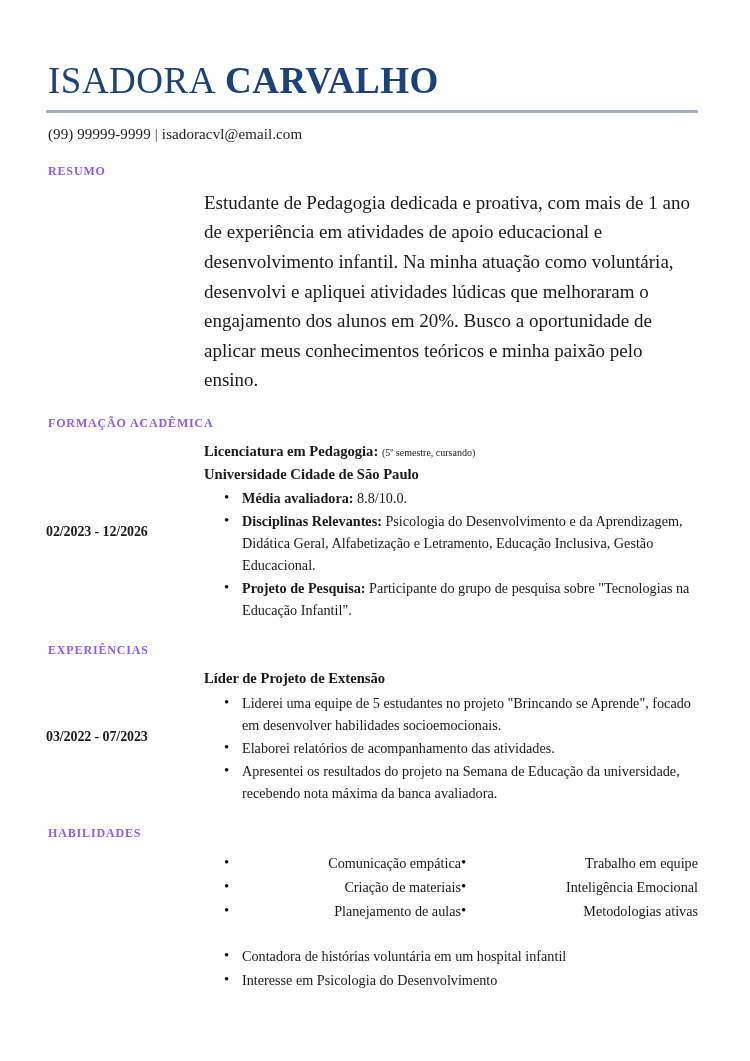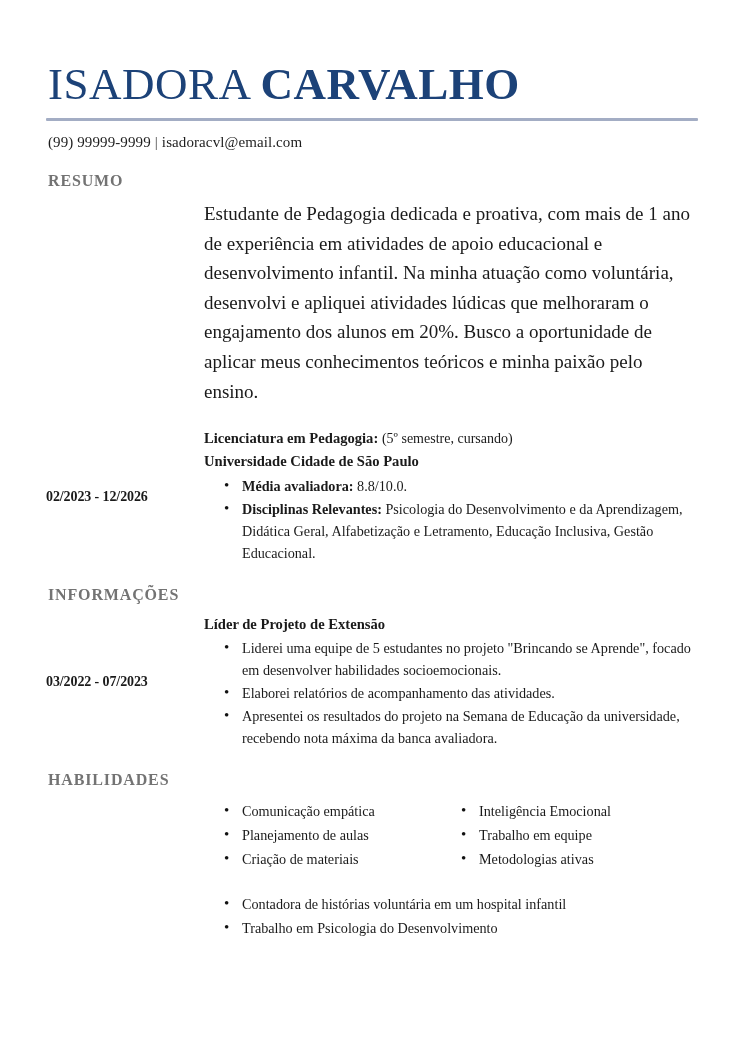--- a/index.html
+++ b/index.html
@@ -19,21 +19,21 @@
   }
   .page {
     width: 750px;
     height: 1061px;
     padding: 62px 52px 30px 46px;
     background: #ffffff;
   }
 
   
   .header-name {
-    font-size: 45px;
+    font-size: 37px;
     line-height: 1.02;
     color: #1c4278;
     letter-spacing: 0.5px;
     white-space: nowrap;
     margin: 0 0 10px 0;
     padding-left: 2px;
   }
   .name-first { font-weight: 400; }
   .name-last  { font-weight: 700; padding-left: 9px; }
 
@@ -47,23 +47,23 @@
     font-size: 15px;
     color: #1d1d1d;
     letter-spacing: 0.1px;
     padding-left: 2px;
   }
   .contact-sep { padding: 0 4px; color: #444; }
 
   
   .section { margin-top: 21px; }
   .section-title {
-    font-size: 16px;
-    font-weight: 700;
-    color: #737373;
+    font-size: 12px;
+    font-weight: 700;
+    color: #8b5cf6;
     letter-spacing: 0.85px;
     padding-left: 2px;
     margin-bottom: 9px;
   }
 
   
   .summary-block {
     margin-left: 158px;
     max-width: 488px;
     font-size: 19px;
@@ -89,21 +89,21 @@
     flex: 1 1 auto;
     min-width: 0;
     max-width: 490px;
     font-size: 14.2px;
     line-height: 1.55;
   }
   .entry-role {
     font-weight: 700;
     font-size: 14.6px;
   }
-  .entry-role .role-extra { font-weight: 400; font-size: 14px; }
+  .entry-role .role-extra { font-weight: 400; font-size: 10px; }
   .entry-org {
     font-weight: 700;
     font-size: 14.6px;
   }
 
   
   ul.bullets {
     list-style: none;
     margin: 2px 0 0 0;
     padding: 0 0 0 20px;
@@ -125,21 +125,21 @@
   }
   .bi-label { font-weight: 700; }
 
   
   .skills-wrap {
     margin-left: 178px;
     display: flex;
     gap: 0;
   }
   .skills-col { width: 242px; }
-  .skills-col ul.bullets { padding-left: 0; }
+  .skills-col ul.bullets { padding-left: 0; text-align: right; }
   .skills-col ul.bullets > li { margin-bottom: 2px; }
 
   .extra-wrap { margin-left: 178px; }
   .extra-wrap ul.bullets { padding-left: 0; }
   .extra-wrap ul.bullets > li { margin-bottom: 2px; }
 </style>
 </head>
 <body>
 
 <div class="page">
@@ -153,44 +153,49 @@
       <span>(99) 99999-9999</span><span class="contact-sep">|</span><span>isadoracvl@email.com</span>
     </div>
   </div>
 
   <div class="section">
     <div class="section-title">RESUMO</div>
     <div class="summary-block">Estudante de Pedagogia dedicada e proativa, com mais de 1 ano de experiência em atividades de apoio educacional e desenvolvimento infantil. Na minha atuação como voluntária, desenvolvi e apliquei atividades lúdicas que melhoraram o engajamento dos alunos em 20%. Busco a oportunidade de aplicar meus conhecimentos teóricos e minha paixão pelo ensino.</div>
   </div>
 
   <div class="section">
+    <div class="section-title">FORMAÇÃO ACADÊMICA</div>
     <div class="entry">
       <div class="entry-date">02/2023 - 12/2026</div>
       <div class="entry-body">
         <div class="entry-role">
           <span>Licenciatura em Pedagogia:</span>
           <span class="role-extra">(5º semestre, cursando)</span>
         </div>
         <div class="entry-org">Universidade Cidade de São Paulo</div>
         <ul class="bullets">
           <li>
             <span class="bi-label">Média avaliadora:</span>
             <span>8.8/10.0.</span>
           </li>
           <li>
             <span class="bi-label">Disciplinas Relevantes:</span>
             <span>Psicologia do Desenvolvimento e da Aprendizagem, Didática Geral, Alfabetização e Letramento, Educação Inclusiva, Gestão Educacional.</span>
           </li>
-        </ul>
-      </div>
-    </div>
-  </div>
-
-  <div class="section">
-    <div class="section-title">INFORMAÇÕES</div>
+          <li>
+            <span class="bi-label">Projeto de Pesquisa:</span>
+            <span>Participante do grupo de pesquisa sobre "Tecnologias na Educação Infantil".</span>
+          </li>
+        </ul>
+      </div>
+    </div>
+  </div>
+
+  <div class="section">
+    <div class="section-title">EXPERIÊNCIAS</div>
     <div class="entry">
       <div class="entry-date">03/2022 - 07/2023</div>
       <div class="entry-body">
         <div class="entry-role">Líder de Projeto de Extensão</div>
         <ul class="bullets">
           <li>
             <span>Liderei uma equipe de 5 estudantes no projeto "Brincando se Aprende", focado em desenvolver habilidades socioemocionais.</span>
           </li>
           <li>
             <span>Elaborei relatórios de acompanhamento das atividades.</span>
@@ -202,36 +207,36 @@
       </div>
     </div>
   </div>
 
   <div class="section">
     <div class="section-title">HABILIDADES</div>
     <div class="skills-wrap">
       <div class="skills-col">
         <ul class="bullets">
           <li>Comunicação empática</li>
+          <li>Criação de materiais</li>
           <li>Planejamento de aulas</li>
-          <li>Criação de materiais</li>
         </ul>
       </div>
       <div class="skills-col">
         <ul class="bullets">
+          <li>Trabalho em equipe</li>
           <li>Inteligência Emocional</li>
-          <li>Trabalho em equipe</li>
           <li>Metodologias ativas</li>
         </ul>
       </div>
     </div>
   </div>
 
   <div class="section">
     <div class="extra-wrap">
       <ul class="bullets">
         <li>Contadora de histórias voluntária em um hospital infantil</li>
-        <li>Trabalho em Psicologia do Desenvolvimento</li>
+        <li>Interesse em Psicologia do Desenvolvimento</li>
       </ul>
     </div>
   </div>
 
 </div>
 
 </body></html>

